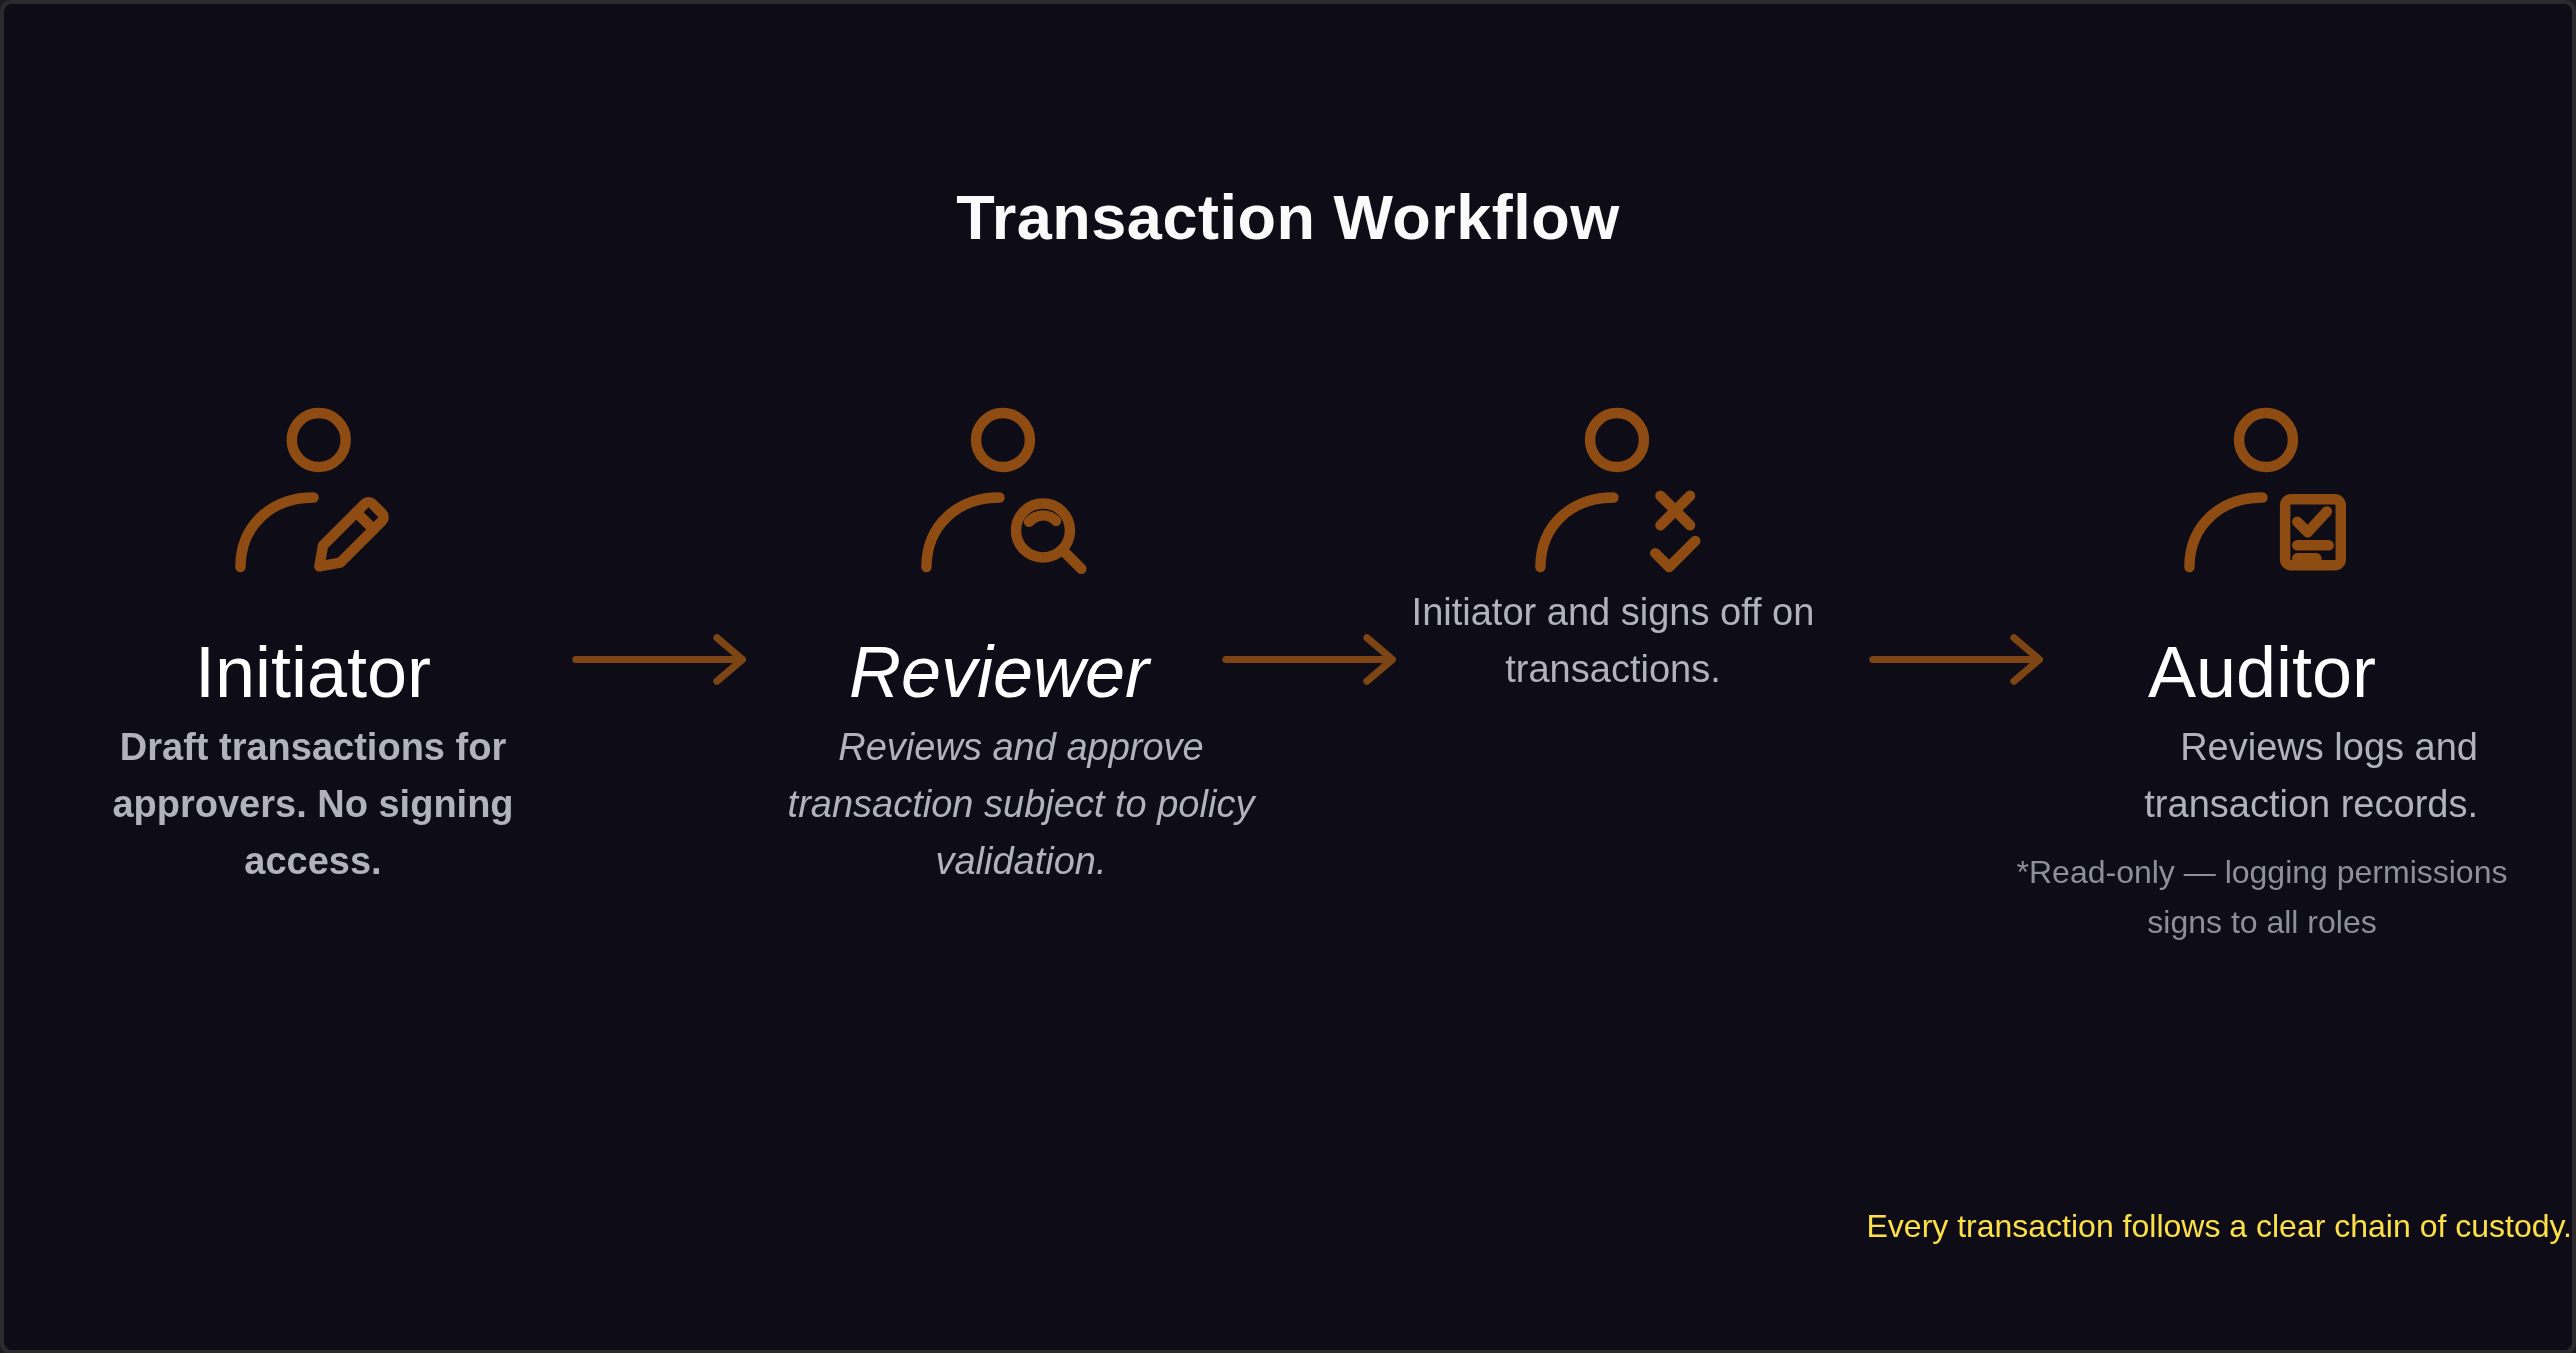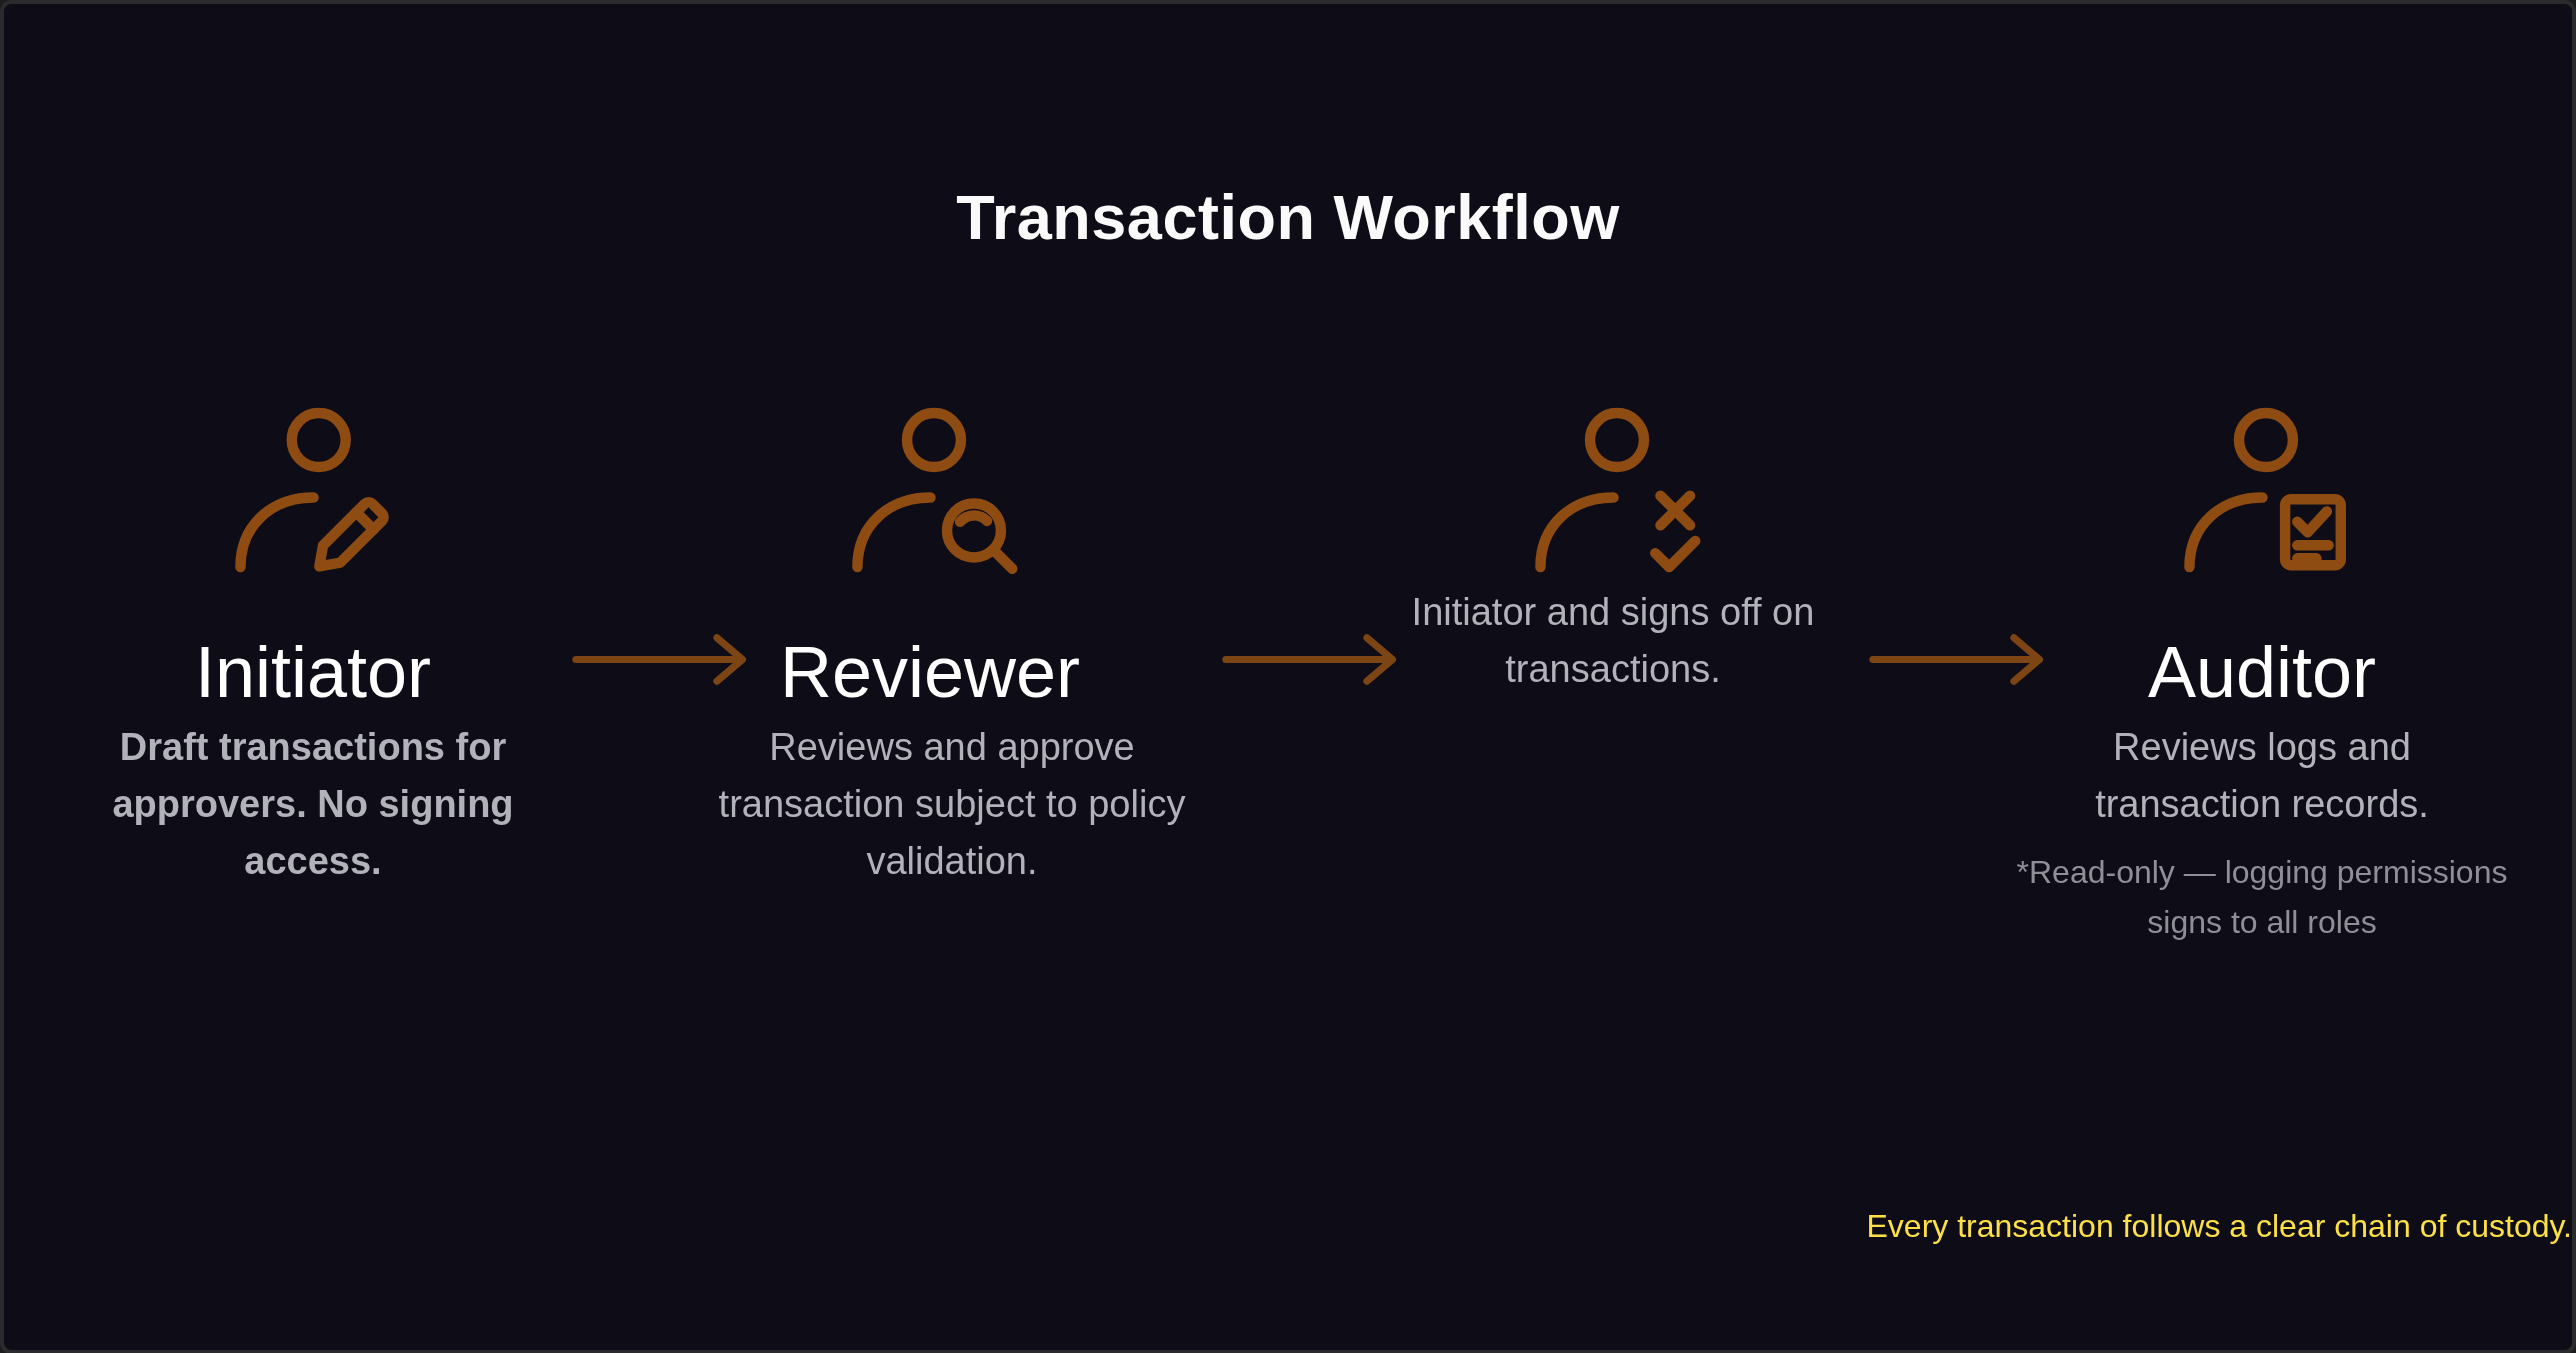--- a/index.html
+++ b/index.html
@@ -29,21 +29,21 @@
     font-weight: 700;
     letter-spacing: 0.5px;
   }
   .role-col {
     position: absolute;
     top: 399px;
     width: 570px;
     text-align: center;
   }
   .col-initiator { left: 24px; }
-  .col-reviewer  { left: 641px; }
+  .col-reviewer  { left: 710px; font-style: italic; }
   .col-approver  { left: 1324px; }
   .col-auditor   { left: 1973px; }
   .role-icon {
     width: 167px;
     height: 168px;
     margin: 0 auto;
     display: block;
     overflow: visible;
   }
   .role-icon svg { overflow: visible; display:block; }
@@ -57,21 +57,21 @@
   .role-desc {
     margin: 13.3px auto 0 auto;
     color: #b2b2ba;
     font-size: 38px;
     font-weight: 400;
     line-height: 57px;
   }
   .col-initiator .role-desc { max-width: 423px; font-weight: bold; }
   .col-reviewer  .role-desc { max-width: 565px; margin-left: 44px; }
   .col-approver  .role-desc { max-width: 503px; }
-  .col-auditor   .role-desc { max-width: 432px; }
+  .col-auditor   .role-desc { max-width: 432px; text-align: right; }
   .role-note {
     margin: 13.3px auto 0 auto;
     max-width: 518px;
     color: #8f8f97;
     font-size: 32px;
     font-weight: 400;
     line-height: 50px;
   }
   .flow-arrow {
     position: absolute;

